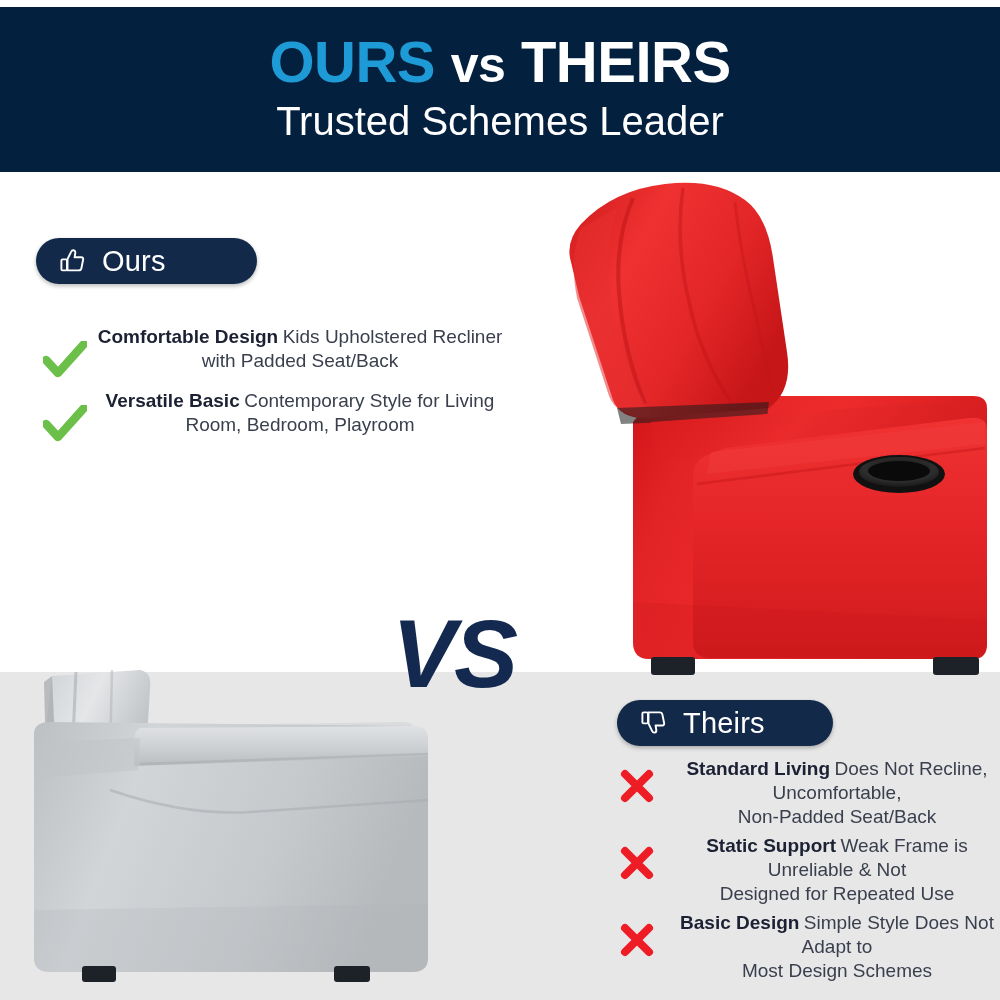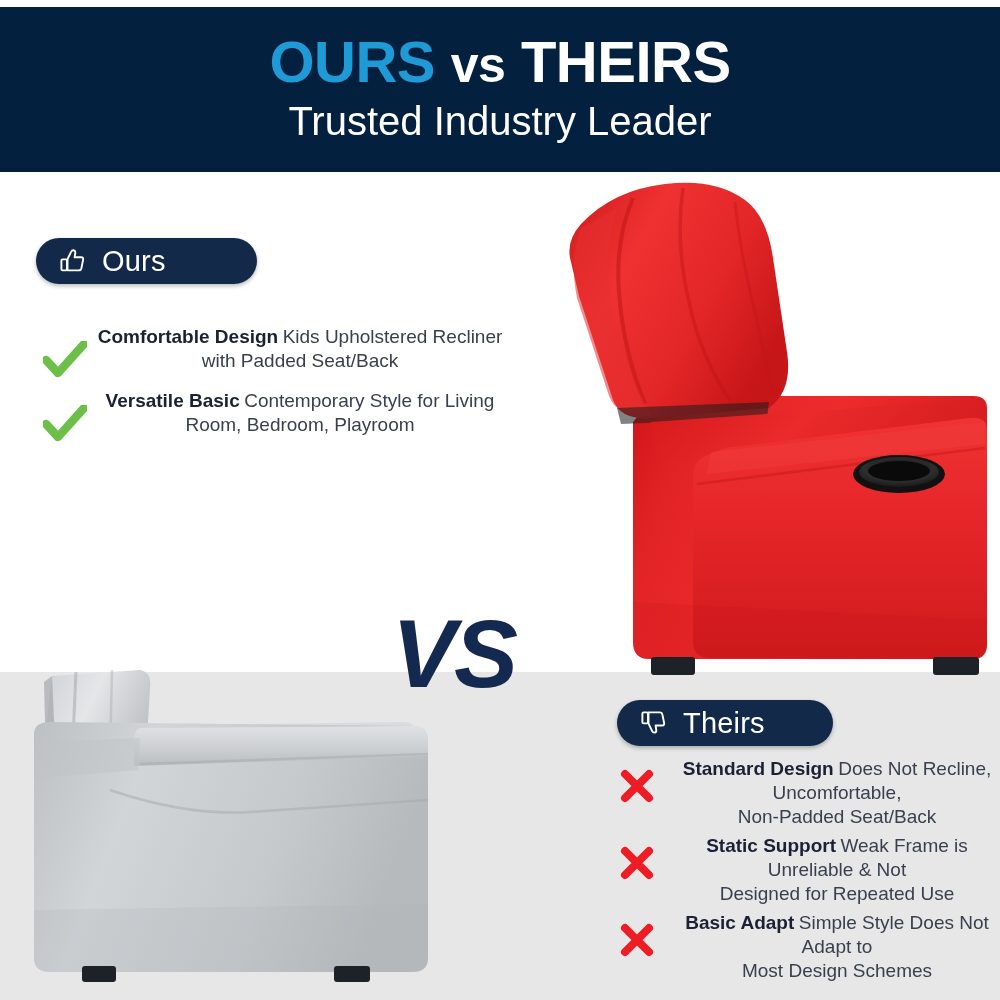--- a/index.html
+++ b/index.html
@@ -176,21 +176,21 @@
 </style>
 </head>
 <body>
 
 <div id="page">
 
   <div class="header">
     <div class="header-title">
       <span class="title-ours">OURS</span><span>&nbsp;</span><span class="title-vs">vs</span><span>&nbsp;</span><span class="title-theirs">THEIRS</span>
     </div>
-    <div class="header-sub">Trusted Industry Leader</div>
+    <div class="header-sub">Trusted Schemes Leader</div>
   </div>
 
   <div class="body-white"></div>
   <div class="body-grey"></div>
 
   <div class="chair-red">
     <svg viewBox="0 0 445 505" xmlns="http://www.w3.org/2000/svg" aria-hidden="true">
       <defs>
         <linearGradient id="redBody" x1="0" y1="0" x2="1" y2="0.3">
           <stop offset="0%" stop-color="#cf1417"></stop>
@@ -356,21 +356,21 @@
 
   <div class="list-theirs">
 
     <div class="feat">
       <span class="feat-mark">
         <svg width="34" height="34" viewBox="0 0 34 34" xmlns="http://www.w3.org/2000/svg">
           <path d="M5 5 L29 29 M29 5 L5 29" fill="none" stroke="#ee1c25" stroke-width="8" stroke-linecap="round"></path>
         </svg>
       </span>
       <span class="feat-text">
-        <span class="feat-title">Standard Design</span>
+        <span class="feat-title">Standard Living</span>
         <span class="feat-desc">Does Not Recline, Uncomfortable,
 Non-Padded Seat/Back</span>
       </span>
     </div>
 
     <div class="feat">
       <span class="feat-mark">
         <svg width="34" height="34" viewBox="0 0 34 34" xmlns="http://www.w3.org/2000/svg">
           <path d="M5 5 L29 29 M29 5 L5 29" fill="none" stroke="#ee1c25" stroke-width="8" stroke-linecap="round"></path>
         </svg>
@@ -382,21 +382,21 @@
       </span>
     </div>
 
     <div class="feat">
       <span class="feat-mark">
         <svg width="34" height="34" viewBox="0 0 34 34" xmlns="http://www.w3.org/2000/svg">
           <path d="M5 5 L29 29 M29 5 L5 29" fill="none" stroke="#ee1c25" stroke-width="8" stroke-linecap="round"></path>
         </svg>
       </span>
       <span class="feat-text">
-        <span class="feat-title">Basic Adapt</span>
+        <span class="feat-title">Basic Design</span>
         <span class="feat-desc">Simple Style Does Not Adapt to
 Most Design Schemes</span>
       </span>
     </div>
 
   </div>
 
 </div>
 
 </body></html>

